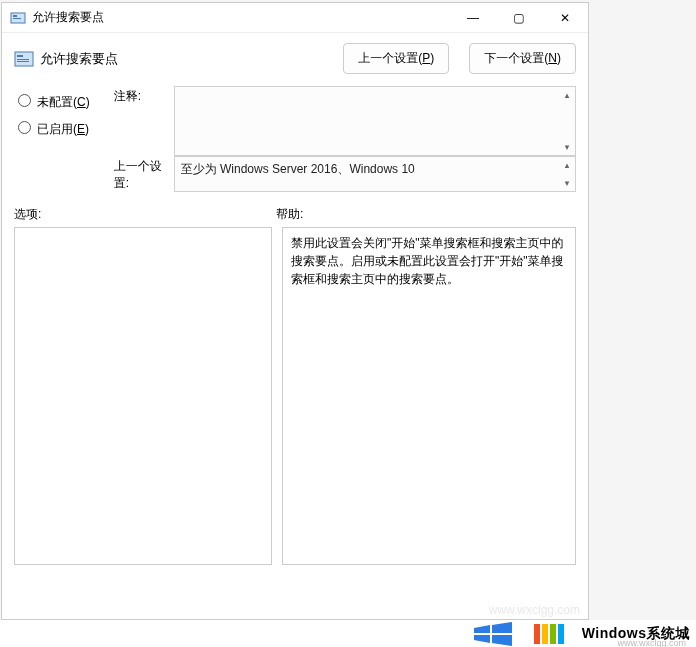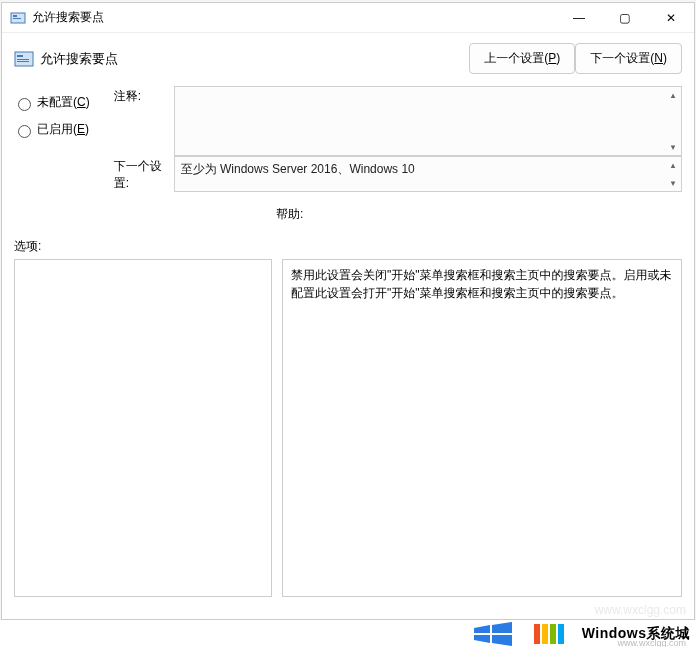--- a/index.html
+++ b/index.html
@@ -6,21 +6,21 @@
   body {
     margin: 0;
     font-family: "Microsoft YaHei", "Segoe UI", sans-serif;
     font-size: 12px;
     background: #f5f5f5;
     width: 696px;
     height: 647px;
     overflow: hidden;
   }
   .window {
-    width: 694px;
+    width: 588px;
     height: 618px;
     background: #fff;
     border: 1px solid #ccc;
     margin: 2px 1px 0 1px;
     position: relative;
   }
   .titlebar {
     height: 30px;
     display: flex;
     align-items: center;
@@ -45,35 +45,35 @@
     display: flex; align-items: center;
     padding: 10px 12px 8px 12px;
   }
   .header-icon { width: 20px; height: 20px; margin-right: 6px; }
   .header-icon svg { width:20px; height:20px; }
   .header-title { flex: 1; font-size: 13px; }
   .nav-btn {
     border: 1px solid #ccc;
     border-radius: 4px;
     padding: 6px 14px;
-    margin-left: 0;
+    margin-left: 20px;
     background: #fdfdfd;
     font-size: 12px;
     cursor: pointer;
   }
   .nav-btn u { text-decoration: underline; }
 
   .body-area {
     display: flex;
     padding: 4px 12px 0 12px;
     gap: 20px;
   }
   .radio-col {}
   .radio-item {
-    display: flex; align-items: flex-end;
+    display: flex; align-items: flex-start;
     margin: 6px 0;
     font-size: 12px;
     padding: 2px 4px;
   }
   .radio-dot {
     width: 13px; height: 13px;
     border: 1px solid #555;
     border-radius: 50%;
     margin-right: 6px;
     position: relative;
@@ -118,21 +118,21 @@
     height: 36px;
     border: 1px solid #d0d0d0;
     background:#fcfcfc;
     position:relative;
     padding:4px 18px 20px 6px;
     font-size:12px;
     color:#222;
   }
 
   .panels-labels { display:flex; padding: 14px 12px 4px 12px; }
-  .panels-labels .lbl-left { width: 262px; margin-top: 32px; }
+  .panels-labels .lbl-left { width: 262px; }
   .panels { display:flex; padding: 0 12px 10px 12px; gap:10px; height: 348px; }
   .panel-left, .panel-right {
     border: 1px solid #ccc;
     overflow:auto;
     background:#fff;
   }
   .panel-left { width: 258px; }
   .panel-right { flex:1; padding:6px 8px; font-size:12px; line-height:1.5; }
 
   .watermark {
@@ -208,21 +208,21 @@
     <div class="comment-col">
       <div class="comment-grid">
         <div class="row-label-col">注释:</div>
         <div class="comment-box">
           <span></span>
           <div class="spin-btn spin-up">▴</div>
           <div class="spin-btn spin-down">▾</div>
         </div>
       </div>
       <div class="platform-grid">
-        <div class="row-label-col">下一个设置:</div>
+        <div class="row-label-col">上一个设置:</div>
         <div class="platform-box">
           <span>至少为 Windows Server 2016、Windows 10</span>
           <div class="spin-btn spin-up">▴</div>
           <div class="spin-btn spin-down">▾</div>
         </div>
       </div>
     </div>
   </div>
 
   <div class="panels-labels">

